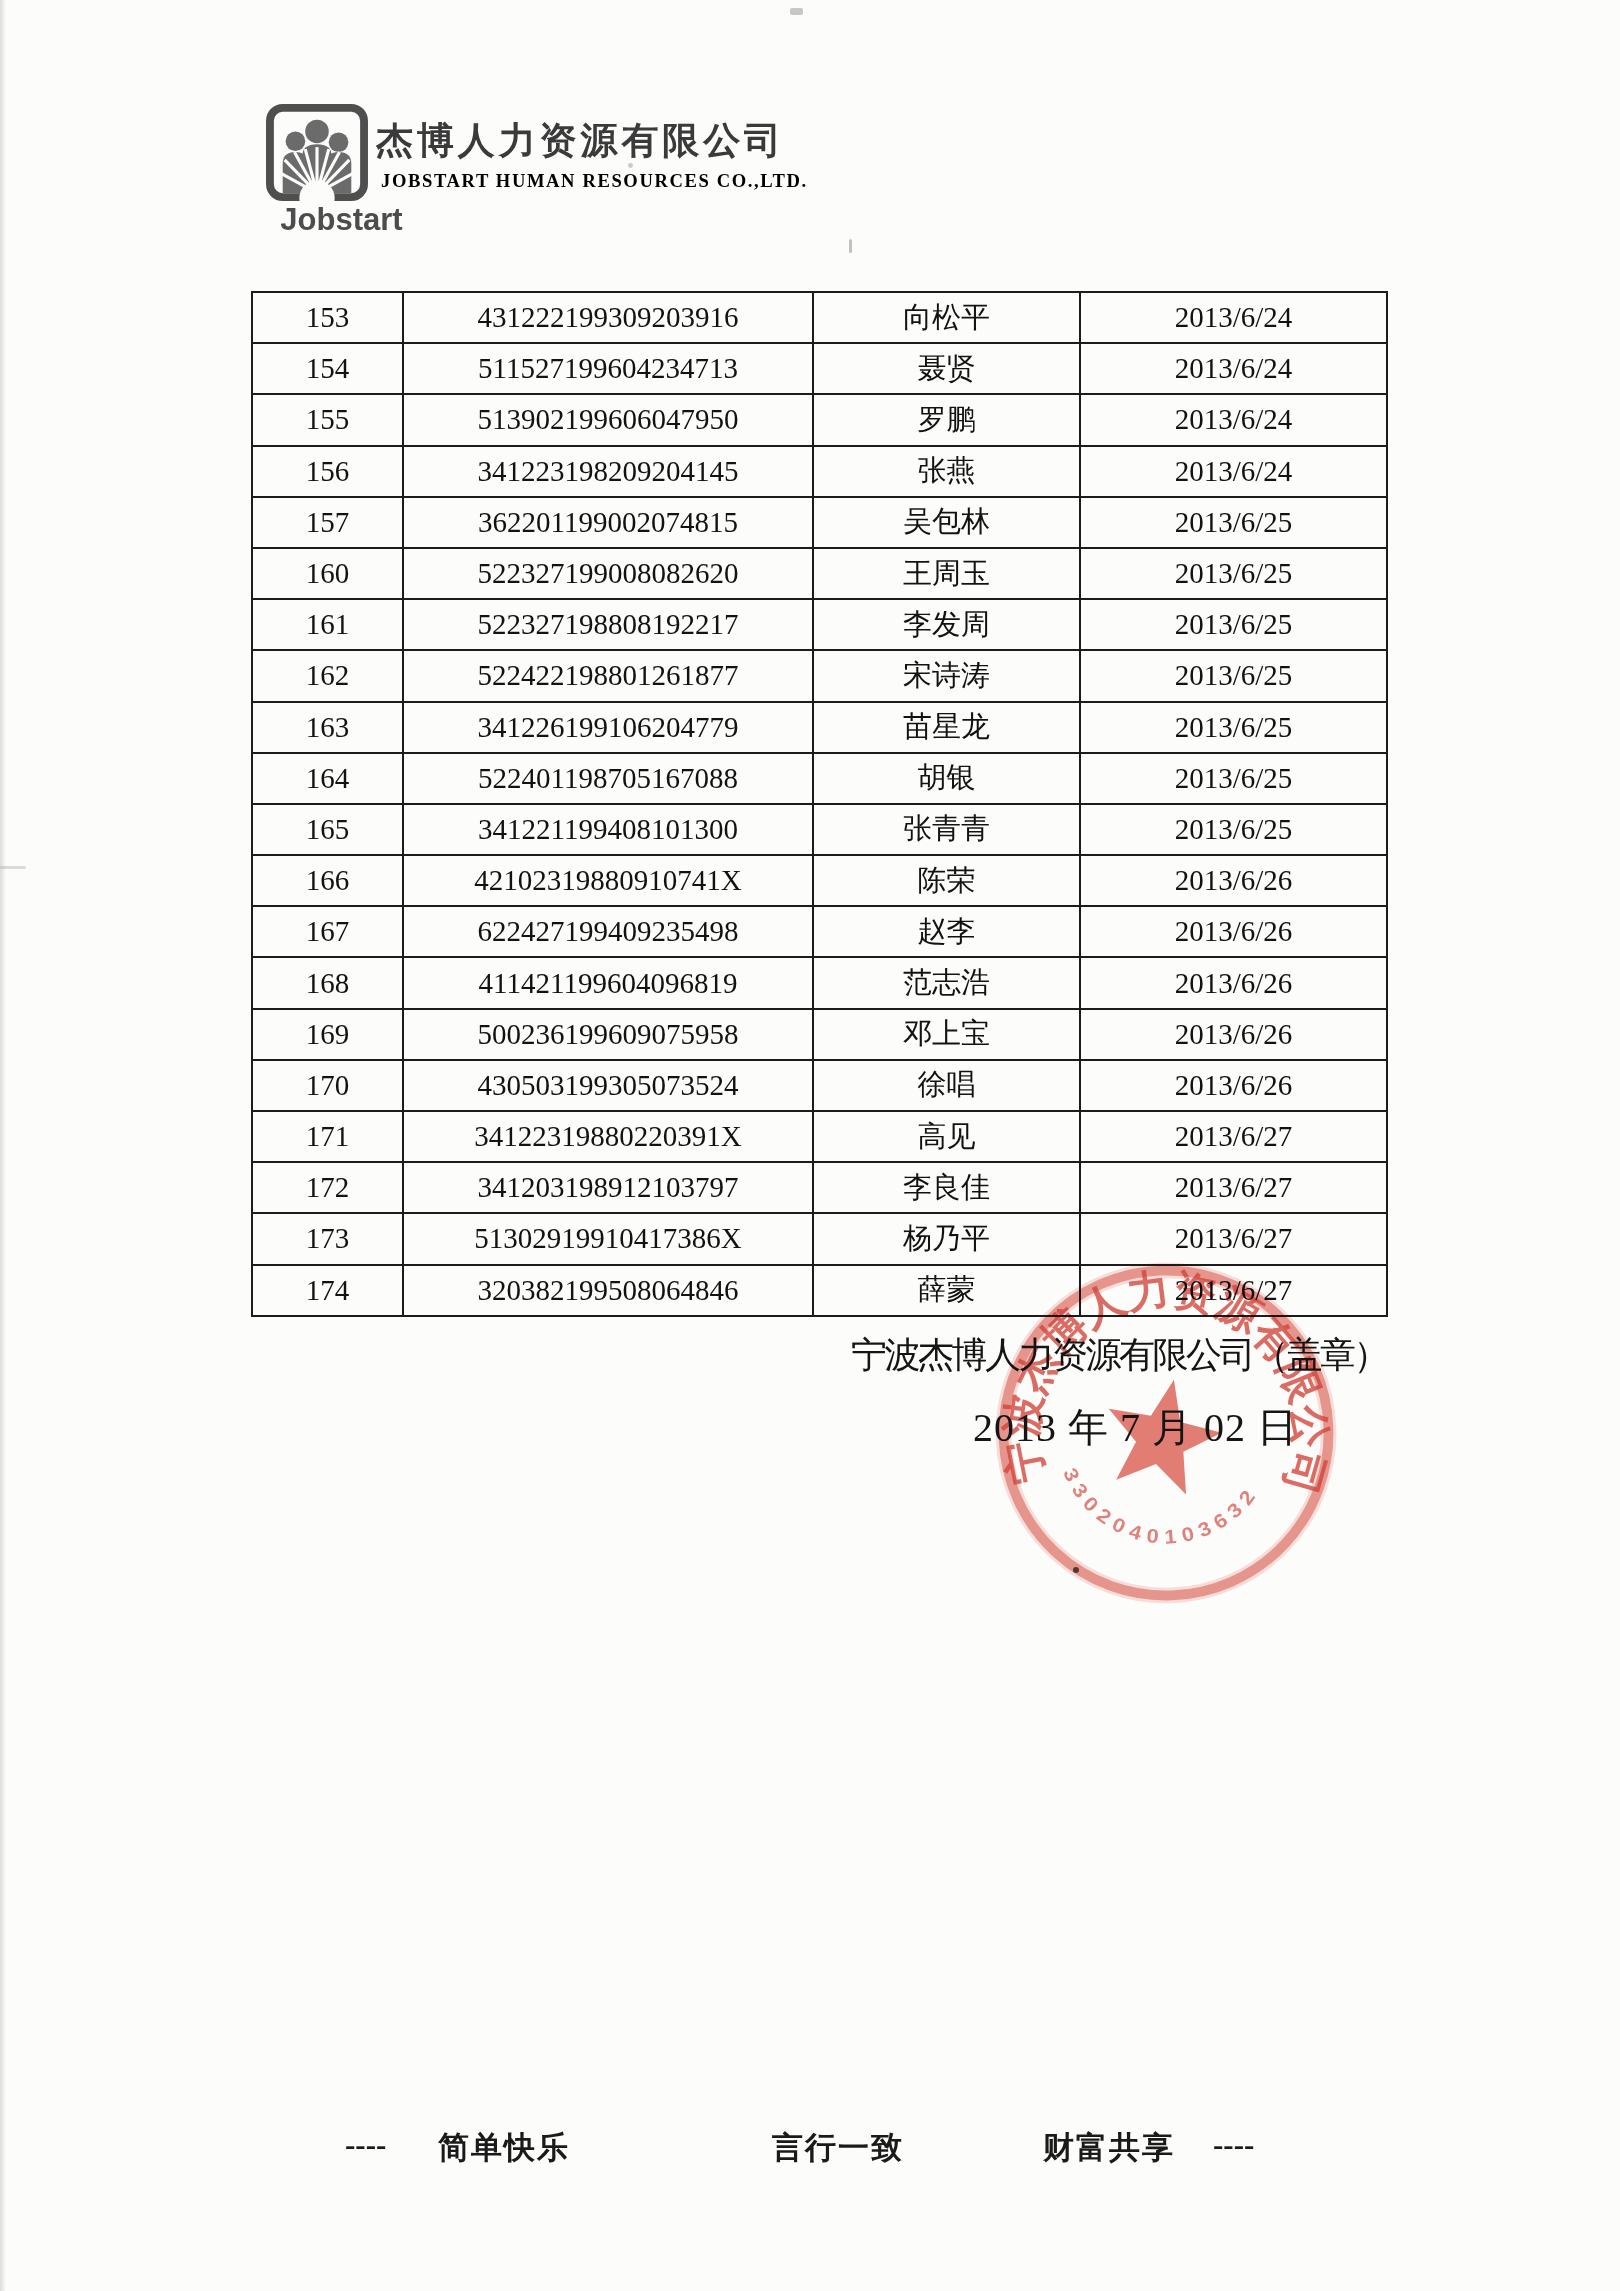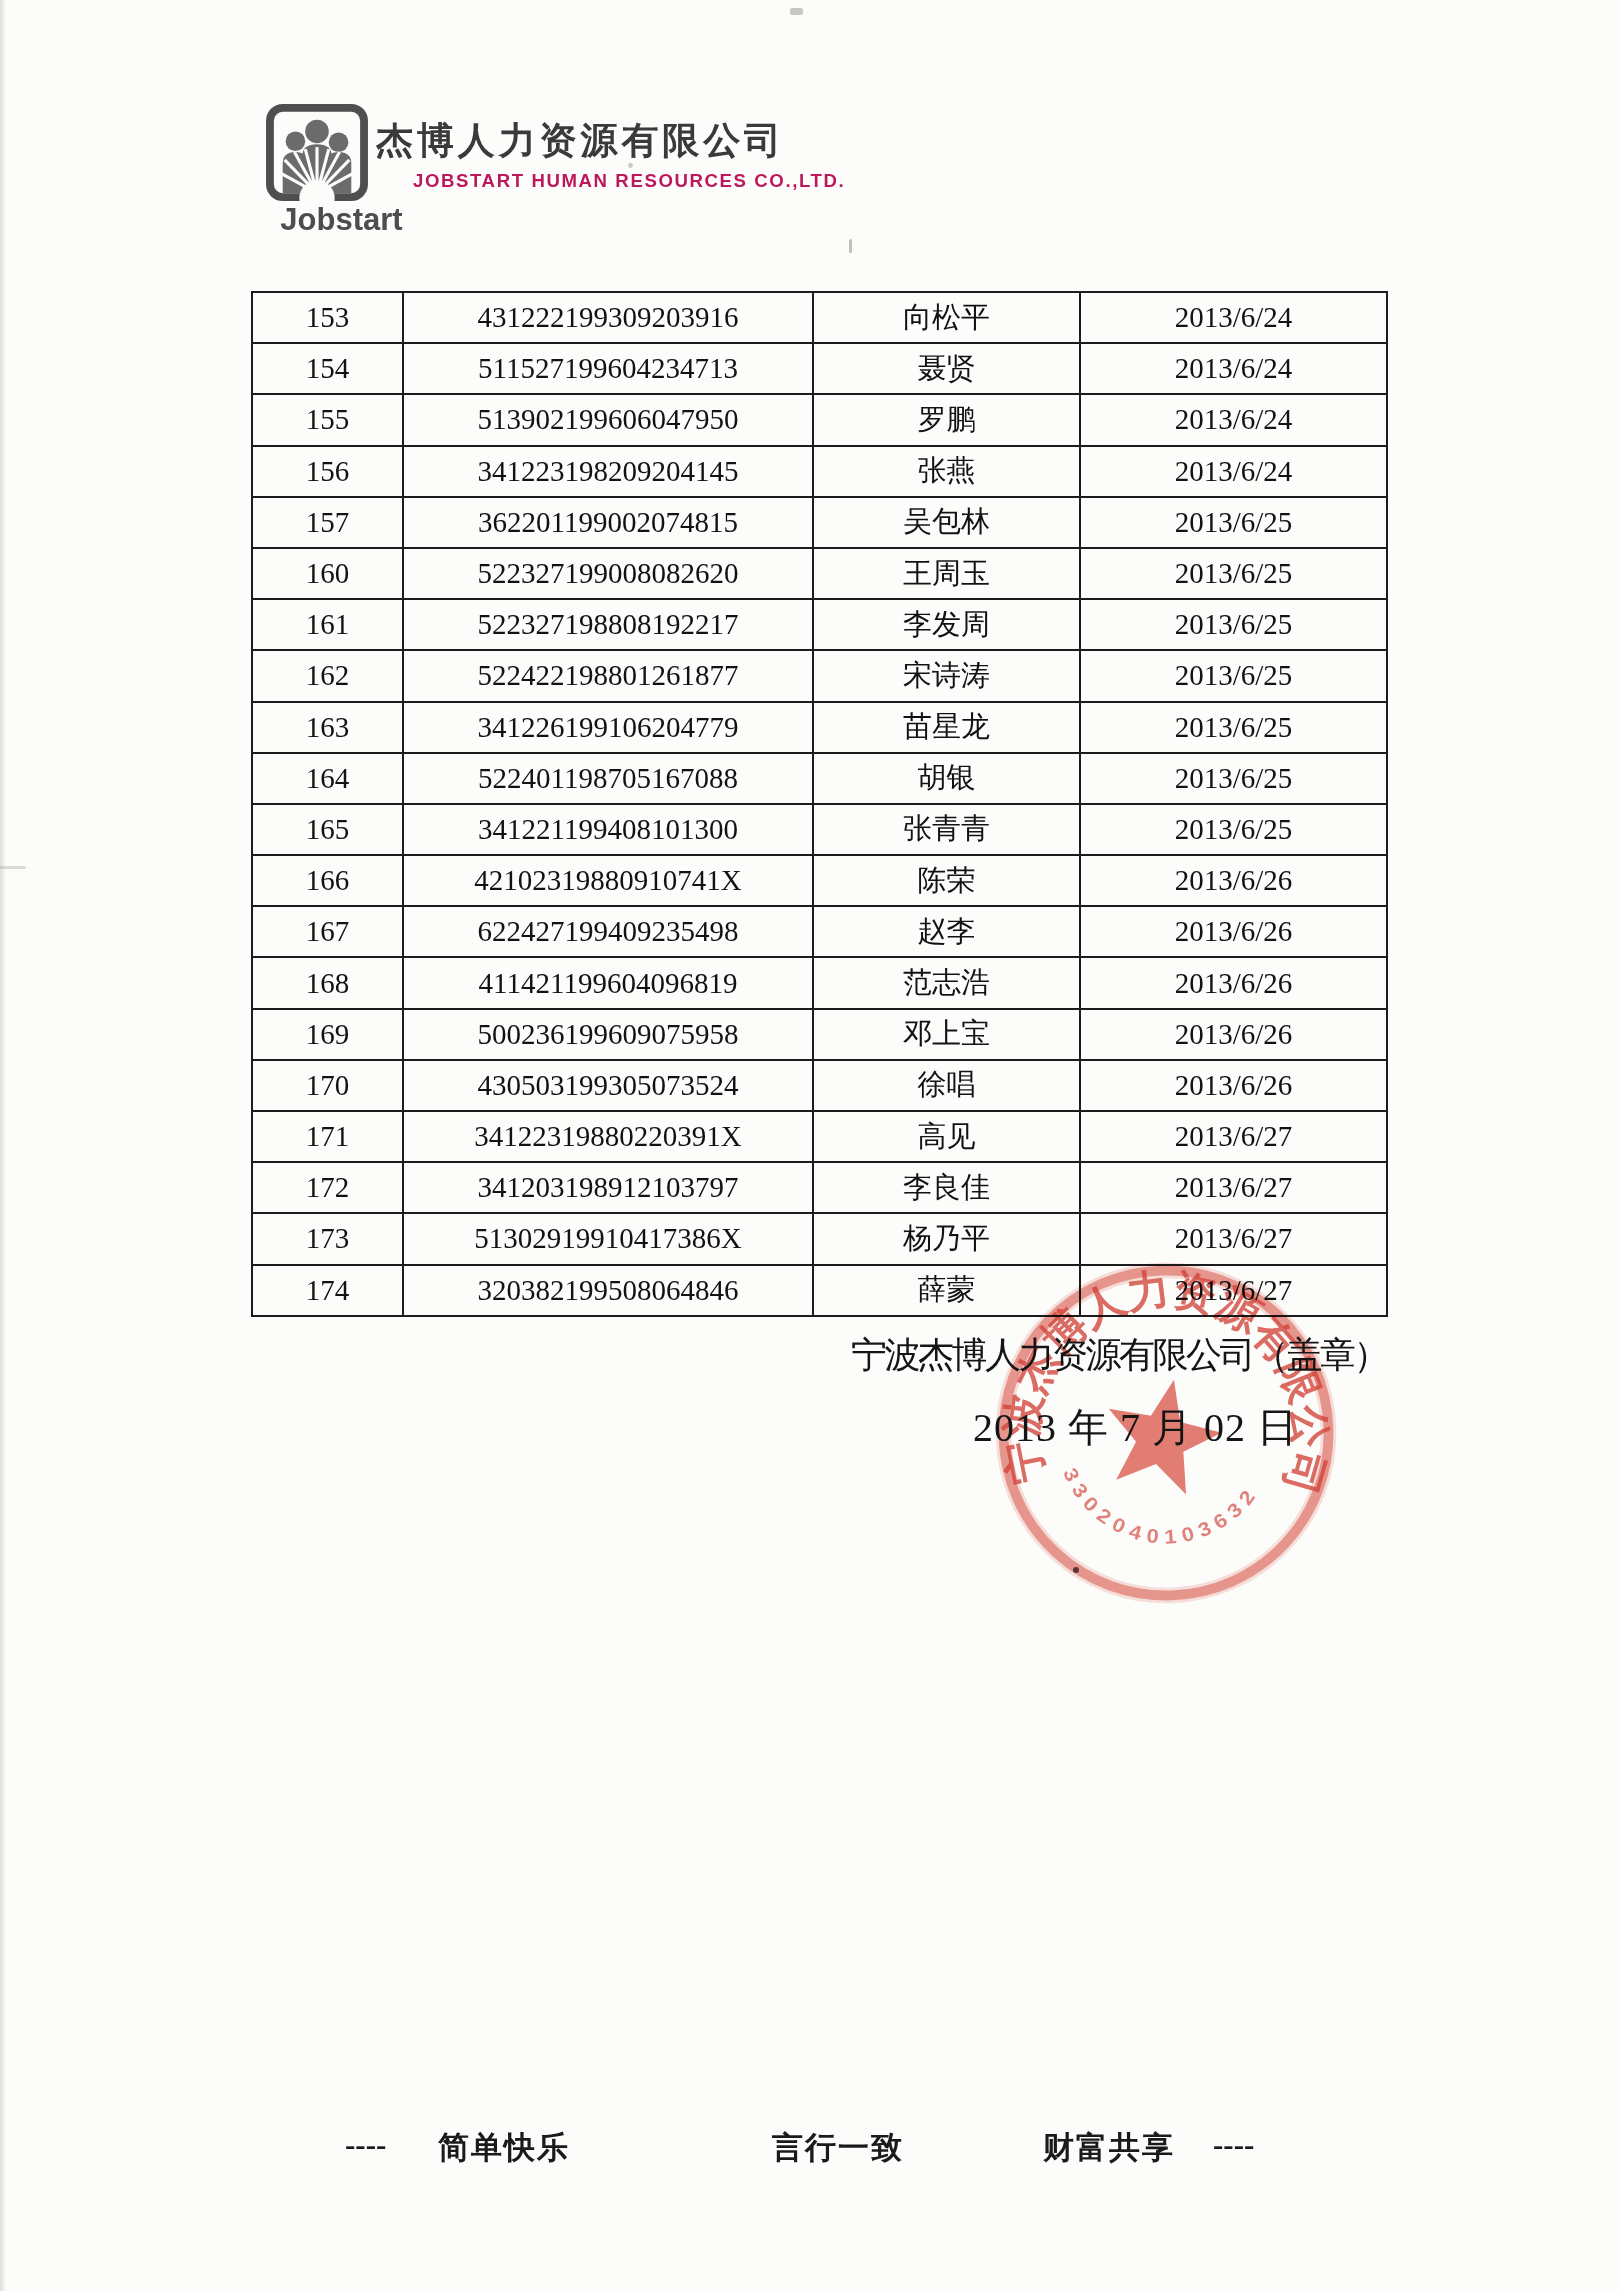--- a/index.html
+++ b/index.html
@@ -28,23 +28,23 @@
     position:absolute; left:253px; top:202px; width:129px;
     text-align:center;
     font-family:"Liberation Sans","DejaVu Sans",sans-serif;
     font-weight:bold; font-size:31px; color:#4d4d4d; letter-spacing:0px;margin-left:24px;
   }
   .company-cn {
     position:absolute; left:376px; top:116px;
     font-size:37px; color:#3a3a3a; letter-spacing:3.9px; font-weight:600;
   }
   .company-en {
-    position:absolute; left:413px; top:170px;
-    font-family:Liberation Sans, sans-serif;
-    font-size:18.6px; color:#be185d; letter-spacing:1.6px; font-weight:bold;
+    position:absolute; left:381px; top:170px;
+    font-family:Liberation Serif, serif;
+    font-size:18.6px; color:#000000; letter-spacing:1.6px; font-weight:bold;
   }
 
   
   .roster { position:absolute; left:251px; top:291px; width:1134px; height:1026px;
     border-collapse:collapse; table-layout:fixed; }
   .roster td {
     border:2px solid #1c1c1c;
     border-top-width:2.9px; border-bottom-width:2.9px;
     text-align:center; vertical-align:middle;
     font-size:29px; color:#121212;

